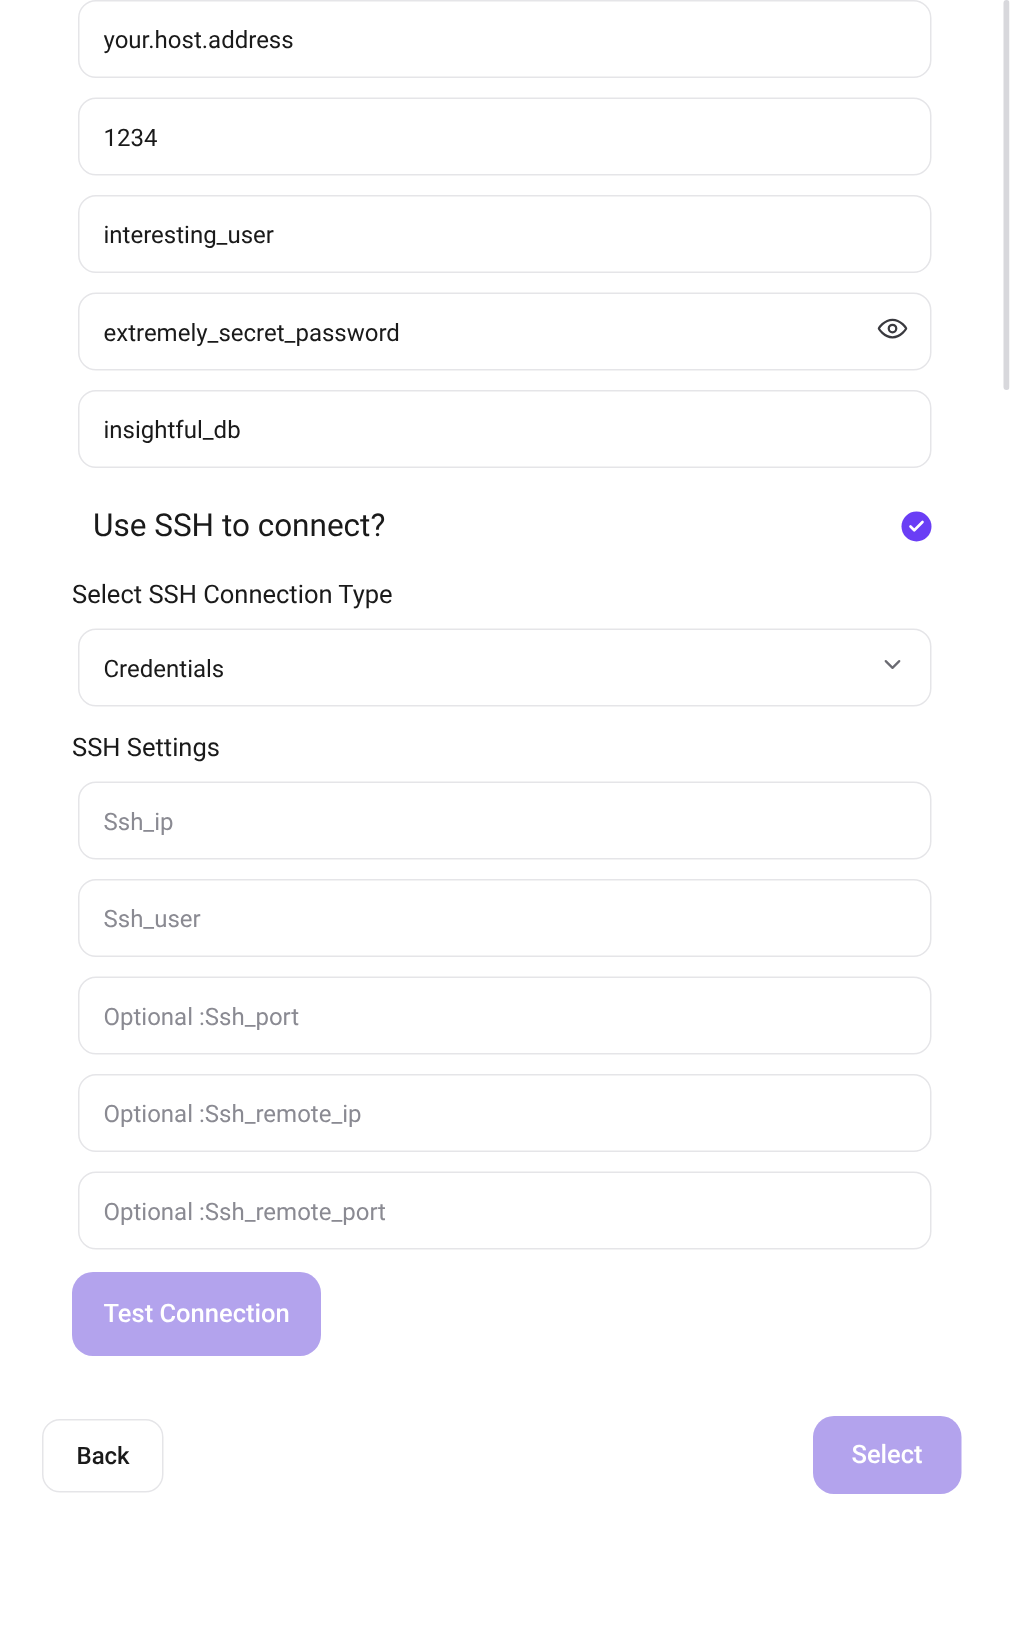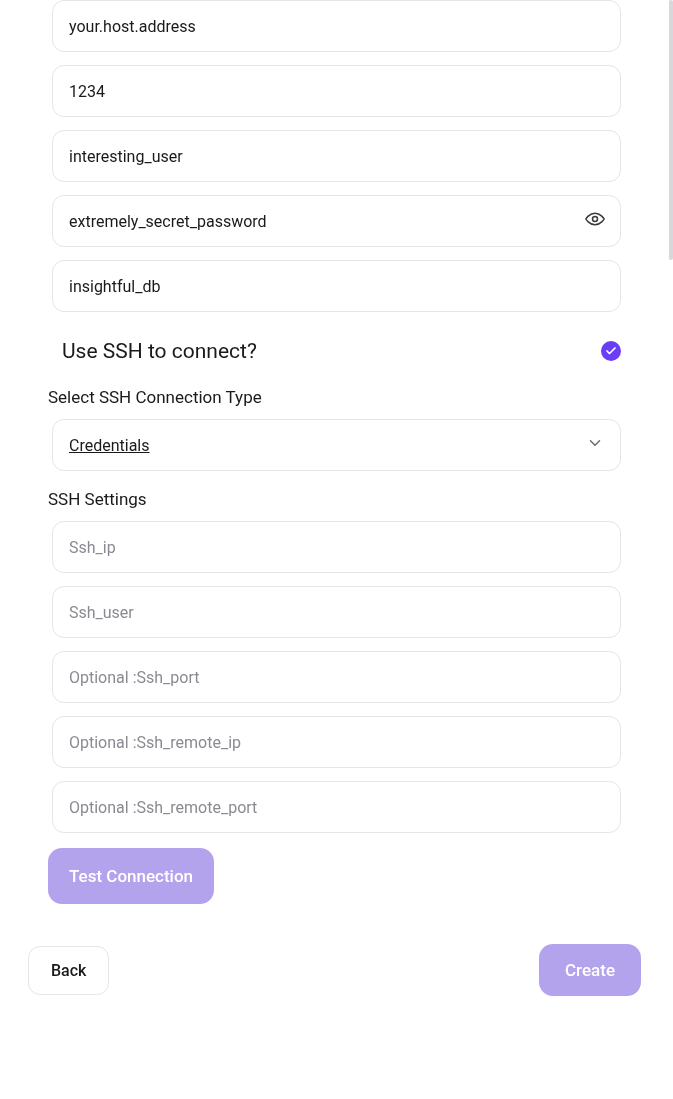--- a/index.html
+++ b/index.html
@@ -63,21 +63,20 @@
   }
   .section-label {
     font-size: 17px;
     color: #1a1a1a;
     margin-bottom: 12px;
     margin-left: -4px;
   }
   .select-wrap {
     position: relative;
     margin-bottom: 18px;
-    text-decoration: underline;
   }
   .select-display {
     width: 100%;
     height: 52px;
     border: 1px solid #e5e5e8;
     border-radius: 12px;
     padding: 0 16px;
     font-size: 16px;
     color: #1a1a1a;
     background: #ffffff;
@@ -220,14 +219,14 @@
   <div class="input-wrap">
     <input class="input" type="text" placeholder="Optional :Ssh_remote_port" style="">
   </div>
 
   <button class="test-btn">Test Connection</button>
 
 </div>
 
 <div class="footer-row">
   <button class="back-btn">Back</button>
-  <button class="create-btn">Create</button>
+  <button class="create-btn">Select</button>
 </div>
 
 </body></html>

